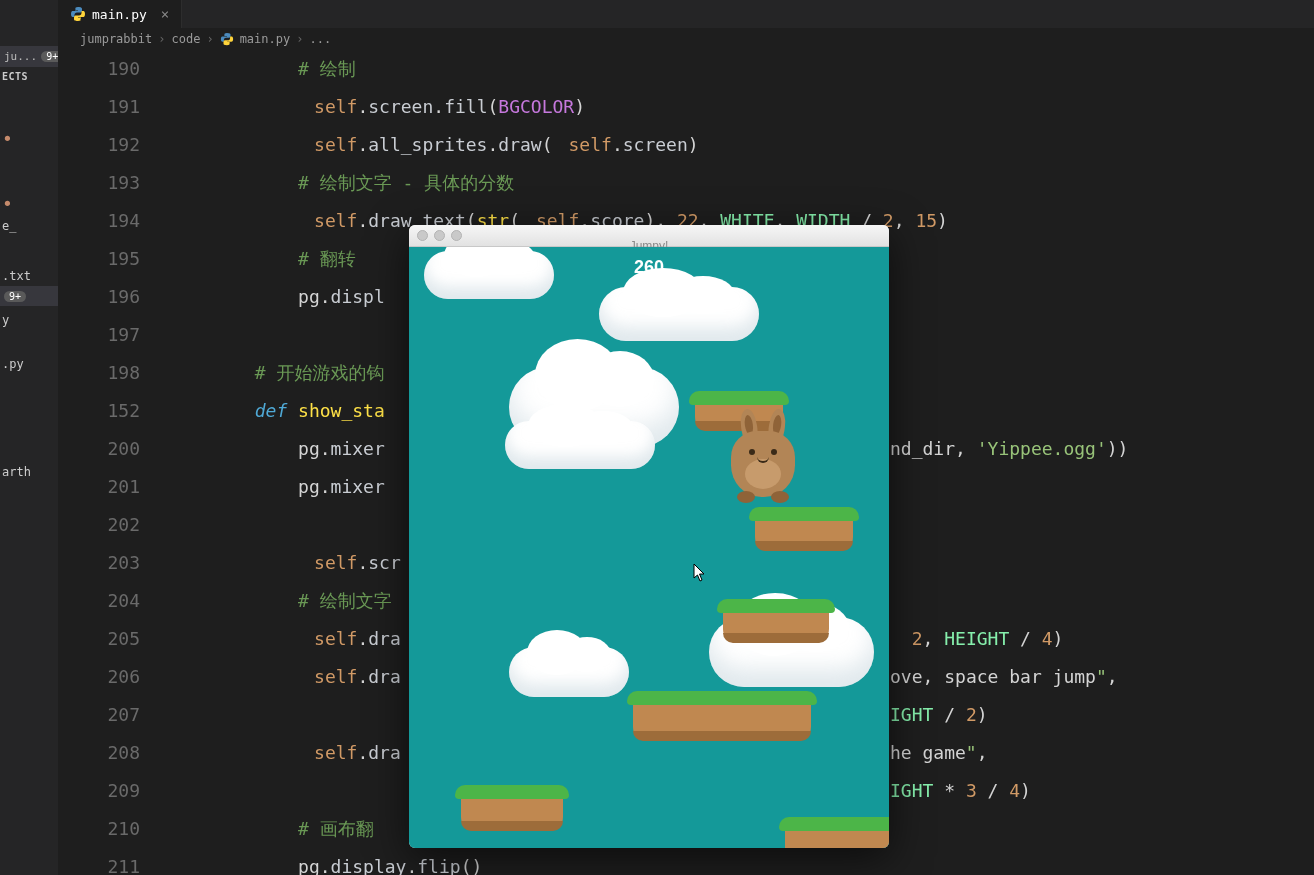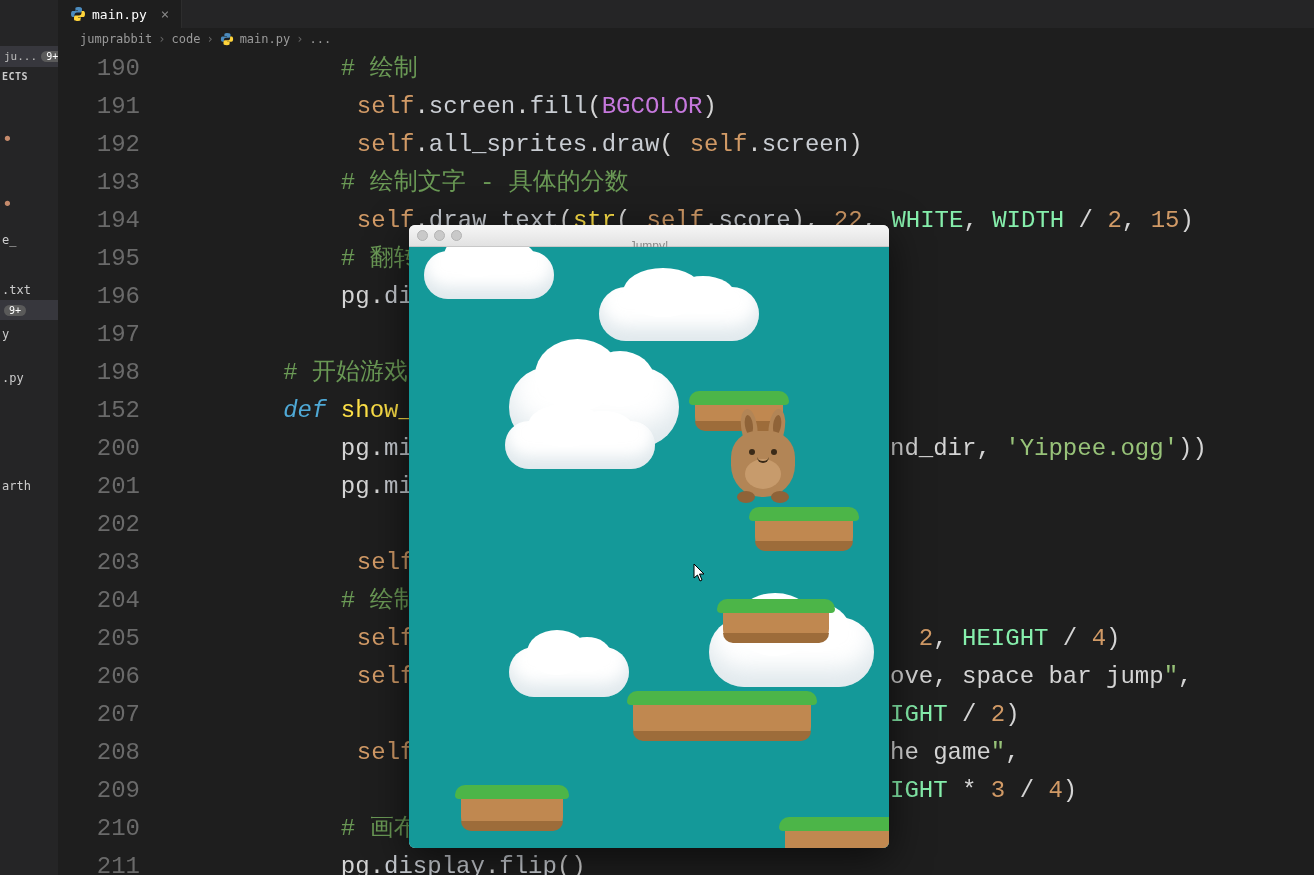--- a/index.html
+++ b/index.html
@@ -77,23 +77,22 @@
     padding-left:22px;
     gap:6px;
   }
   .breadcrumbs .sep { color:#666; }
   .breadcrumbs .py-icon-sm { width:14px; height:14px; display:inline-block; }
   
   .editor {
     position:absolute;
     left:58px; top:50px; right:0; bottom:0;
     overflow:hidden;
-    font-size:24px;
+    font-size:18px;
     line-height:38px;
-    font-family:Liberation Mono, monospace;
   }
   .editor-row { display:flex; white-space:pre; }
   .gutter {
     width:110px;
     text-align:right;
     color:#6a6a6a;
     padding-right:28px;
     flex-shrink:0;
     user-select:none;
   }
@@ -240,21 +239,21 @@
 <div class="sidebar">
   <div class="folder-badge">
     <span>ju...</span>
     <span class="badge">9+</span>
   </div>
   <div class="section-label">ECTS</div>
   <div style="height:44px"></div>
   <div class="item"><span class="dot">•</span></div>
   <div style="height:44px"></div>
   <div class="item"><span class="dot">•</span></div>
-  <div class="item" style="margin-top:14px">e_</div>
+  <div class="item" style="">e_</div>
   <div class="item" style="margin-top:30px">.txt</div>
   <div class="item" style="background:#37373d"><span class="nine">9+</span></div>
   <div class="item" style="margin-top:4px">y</div>
   <div class="item" style="margin-top:24px">.py</div>
   <div class="item" style="margin-top:88px">arth</div>
 </div>
 
 <div class="tabbar">
   <div class="tab">
     <span class="py-icon">
@@ -312,20 +311,21 @@
 <div class="gamewin">
   <div class="titlebar">
     <div class="traffic">
       <span></span>
       <span></span>
       <span></span>
     </div>
     <div class="wtitle">Jumpy!</div>
   </div>
   <div class="canvas" id="canvas">
+    <div class="score">260</div>
   <div class="cloud" style="left: 15px; top: 4px; width: 130px; height: 48px; box-shadow: rgba(180, 200, 210, 0.4) 0px -12px 14px inset;">
         <div style="position: absolute; background: rgb(255, 255, 255); border-radius: 50%; width: 65px; height: 43.2px; left: 19.5px; top: -16.8px;"></div>
         <div style="position: absolute; background: rgb(255, 255, 255); border-radius: 50%; width: 52px; height: 33.6px; left: 58.5px; top: -9.6px;"></div>
       </div>
       <div class="cloud" style="left: 190px; top: 40px; width: 160px; height: 54px; box-shadow: rgba(180, 200, 210, 0.4) 0px -14px 16px inset;">
         <div style="position: absolute; background: rgb(255, 255, 255); border-radius: 50%; width: 80px; height: 48.6px; left: 24px; top: -18.9px;"></div>
         <div style="position: absolute; background: rgb(255, 255, 255); border-radius: 50%; width: 64px; height: 37.8px; left: 72px; top: -10.8px;"></div>
       </div>
       <div class="cloud" style="left: 100px; top: 120px; width: 170px; height: 80px; box-shadow: rgba(180, 200, 210, 0.4) 0px -20px 24px inset;">
         <div style="position: absolute; background: rgb(255, 255, 255); border-radius: 50%; width: 85px; height: 72px; left: 25.5px; top: -28px;"></div>

